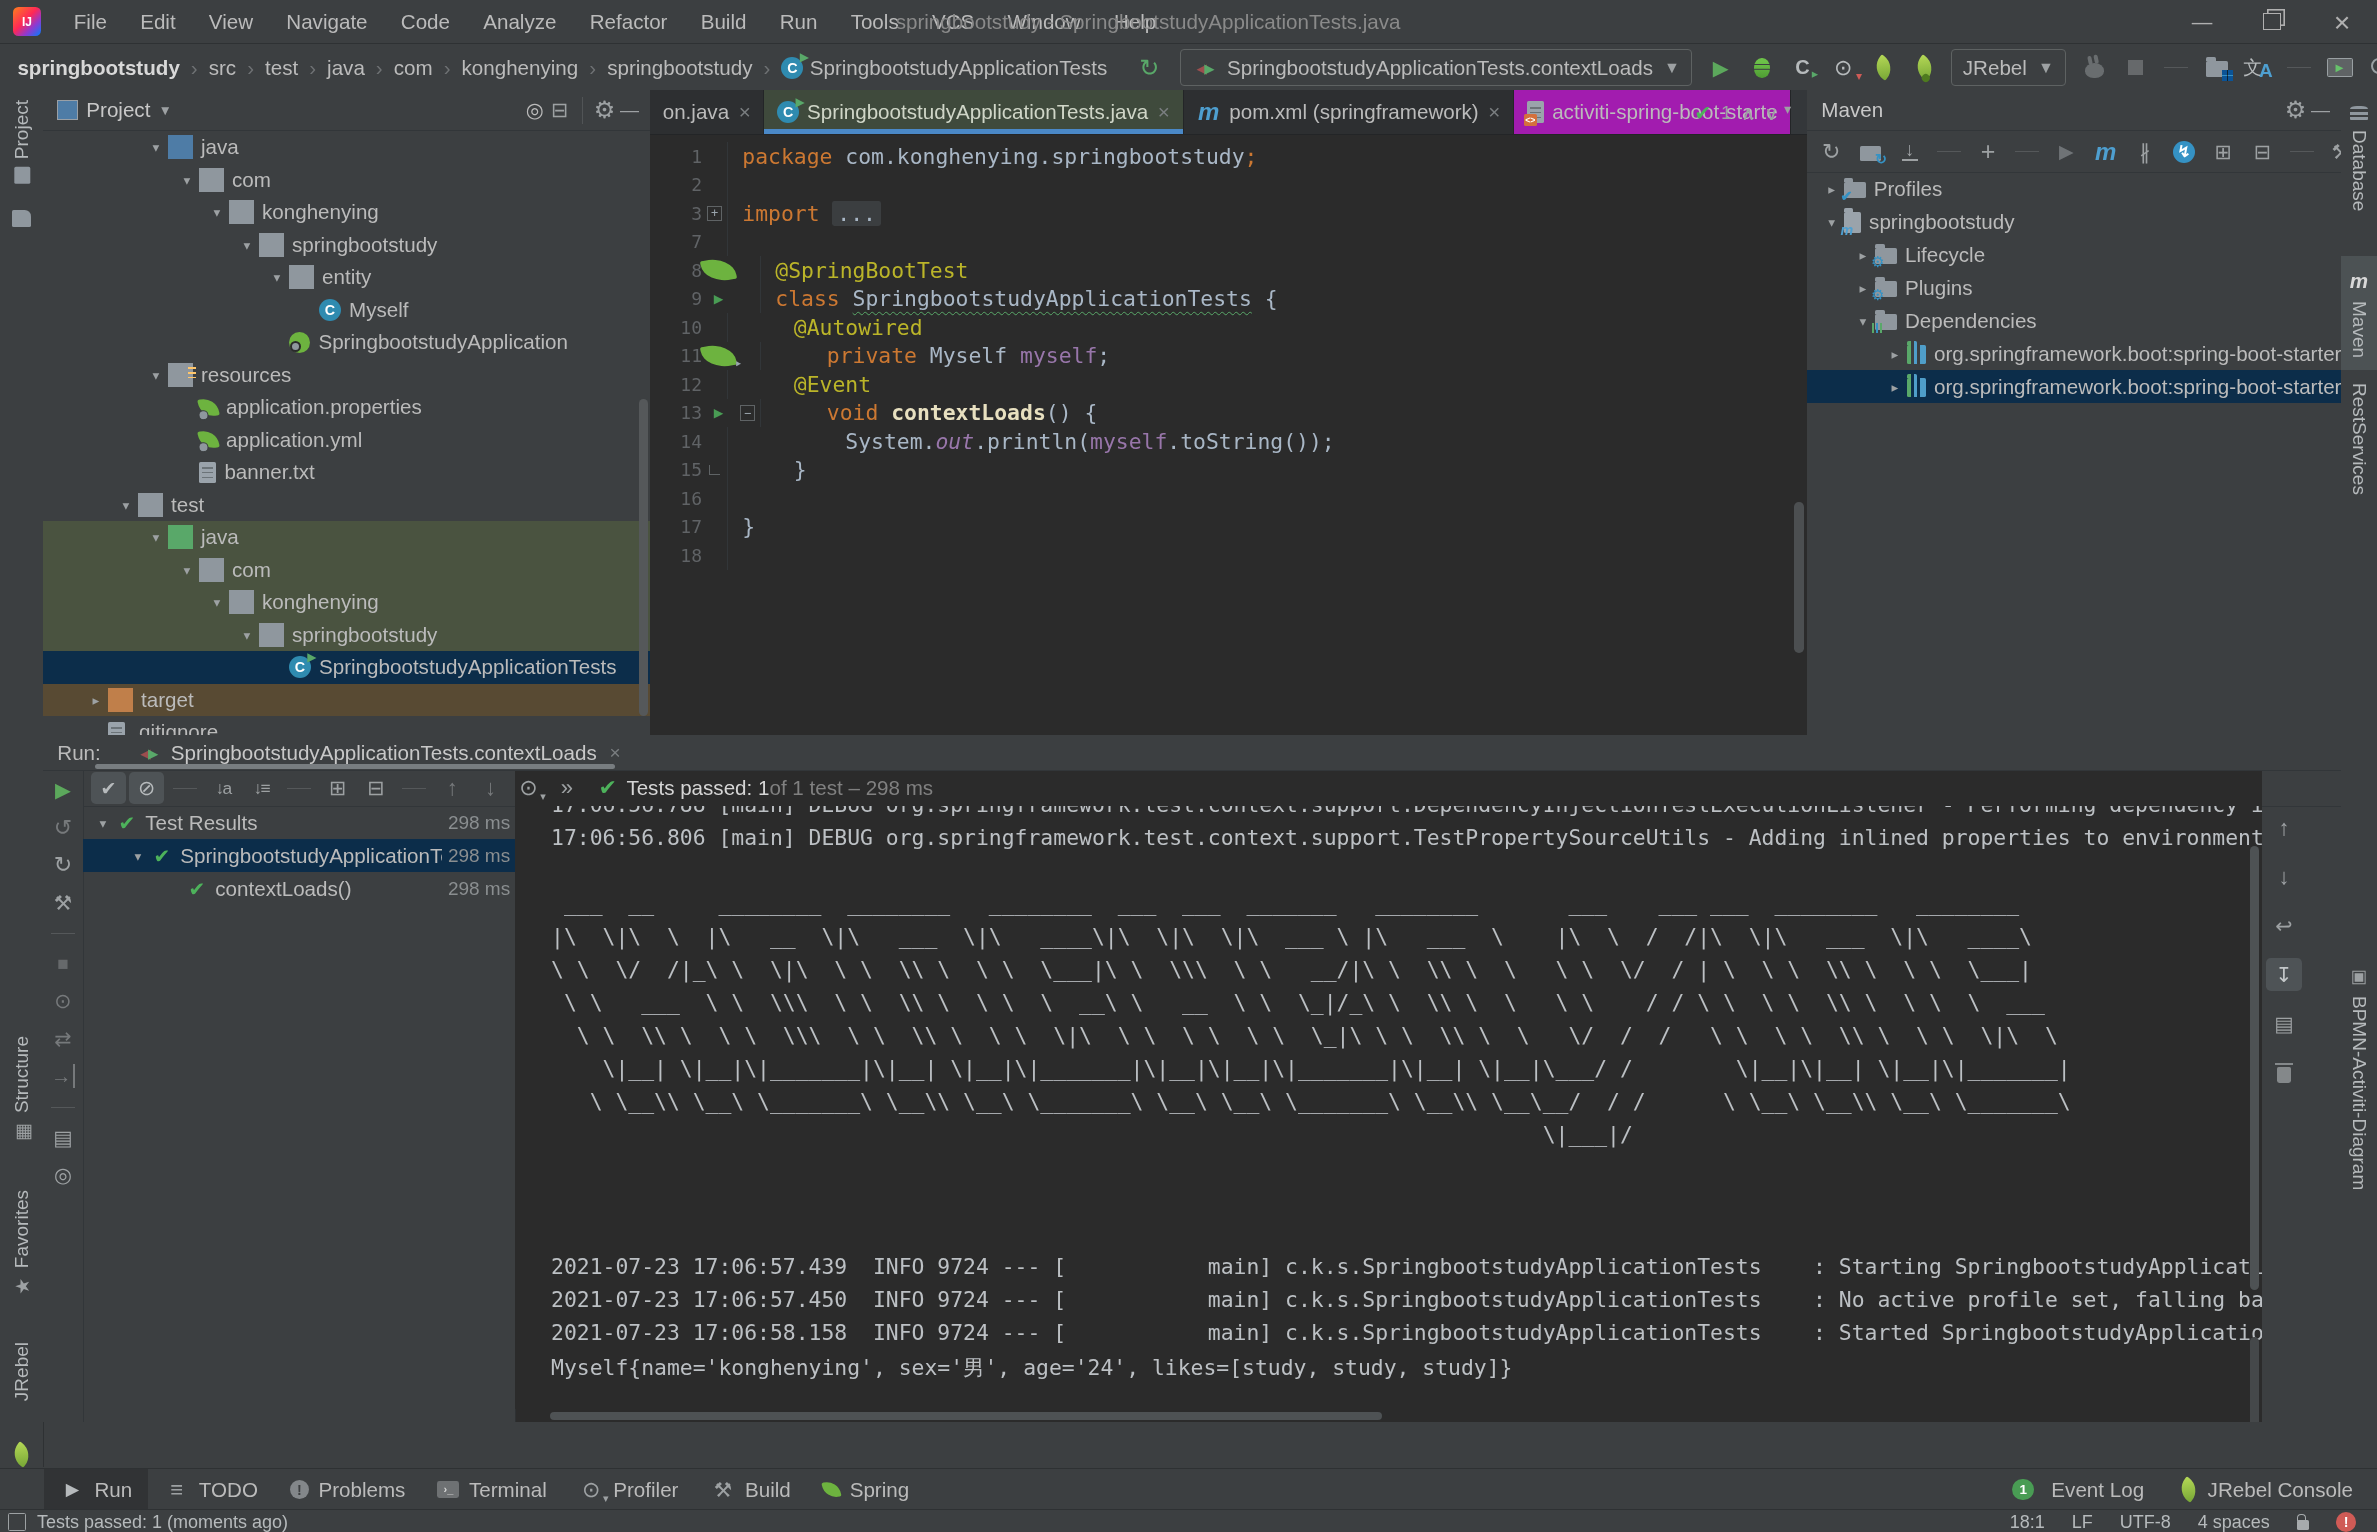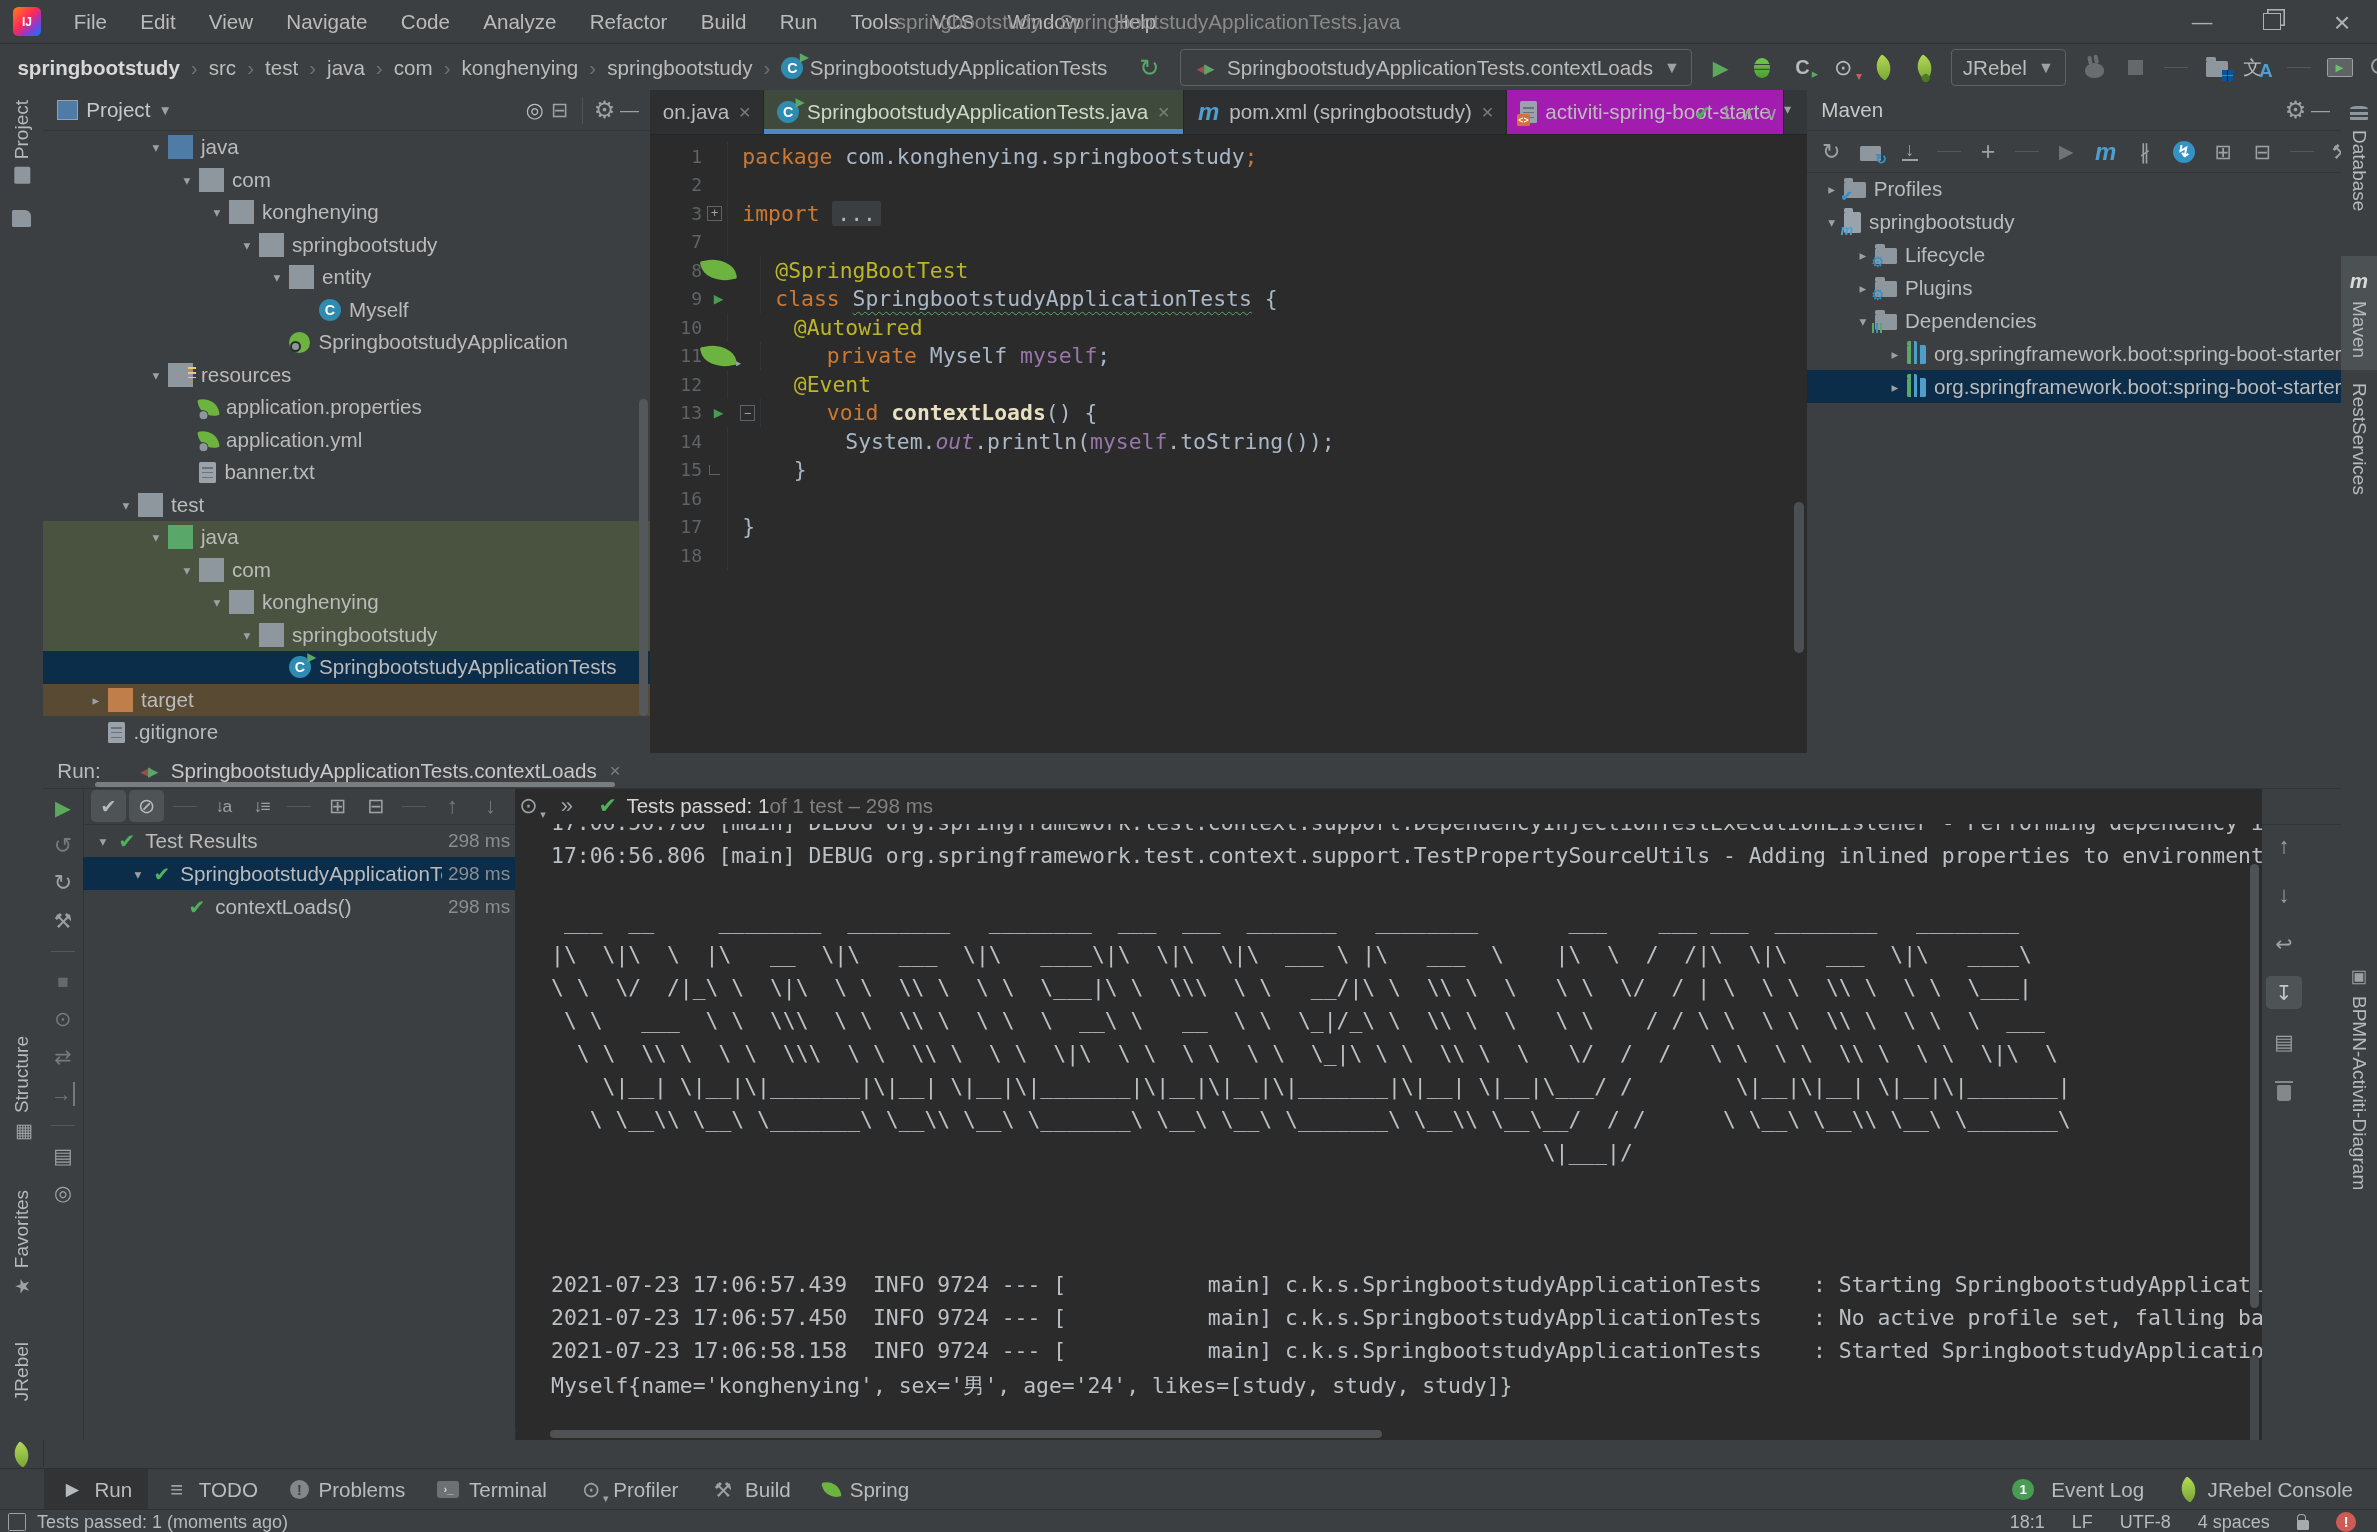--- a/index.html
+++ b/index.html
@@ -221,21 +221,21 @@
 
   
   .rightstrip{left:2341px;top:90px;width:36px;height:1377px;background:#3c3f41;}
   .rs-item{display:flex;flex-direction:column;align-items:center;gap:8px;padding:12.7px 0;width:36px;}
   .rs-item .lbl{writing-mode:vertical-rl;color:#b6babc;font-size:19px;}
   .rs-item.active{background:#4c5254;}
   .rs-m::before{content:"m";color:#9da1a3;font-style:italic;font-weight:bold;font-size:20.6px;}
   .rs-item.active .rs-m::before{color:#d8d8d8;}
 
   
-  .runpanel{left:43px;top:753px;width:2298px;height:687px;background:#3c3f41;overflow:hidden;}
+  .runpanel{left:43px;top:735px;width:2298px;height:687px;background:#3c3f41;overflow:hidden;}
   .rp-header{position:absolute;left:0;top:0;right:0;height:35px;display:flex;align-items:center;border-bottom:0.8px solid #323639;}
   .rp-header .runlbl{margin-left:14.3px;color:#bbb;}
   .rp-tab{display:flex;align-items:center;gap:8px;margin-left:35px;color:#c8c8c8;}
   .rp-tab .close{color:#7a7e80;font-size:19px;margin-left:4.8px;}
   .rp-tab-underline{position:absolute;left:52px;top:28.5px;width:520px;height:5.5px;border-radius:3.2px;background:#787d80;}
   .rp-vtools{position:absolute;left:0;top:35px;width:40px;bottom:0;border-right:0.8px solid #323639;display:flex;flex-direction:column;align-items:center;padding-top:8px;gap:13.5px;}
   .rp-toolbar{position:absolute;left:40px;top:35px;right:0;height:36px;display:flex;align-items:center;gap:3.2px;padding-left:8px;border-bottom:0.8px solid #323639;}
   .tbtn{width:35px;height:32px;display:flex;align-items:center;justify-content:center;border-radius:4.8px;flex:none;}
   .tbtn.pressed{background:#4e5356;}
   .rp-status{display:flex;align-items:center;margin-left:11px;white-space:nowrap;}
@@ -576,21 +576,21 @@
         </div>
 
         <div class="tab active">
           <span class="ti ic-test-class"></span>
           <span>SpringbootstudyApplicationTests.java</span>
           <span class="close">×</span>
         </div>
 
         <div class="tab">
           <span class="ti ic-maven"></span>
-          <span>pom.xml (springbootstudy)</span>
+          <span>pom.xml (springframework)</span>
           <span class="close">×</span>
         </div>
 
         <div class="tab lib">
           <span class="ti ic-xml"></span>
           <span>activiti-spring-boot-starte</span>
 
         </div>
       </div>
     <div class="tab-overflow abs" style="right:4.8px;top:11px">▾</div>

